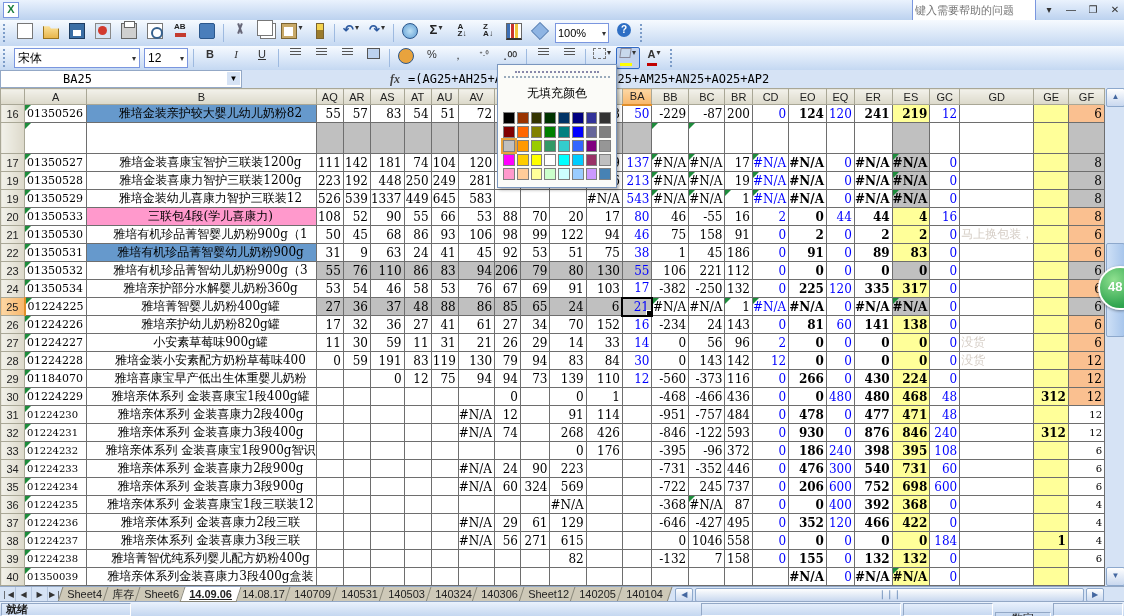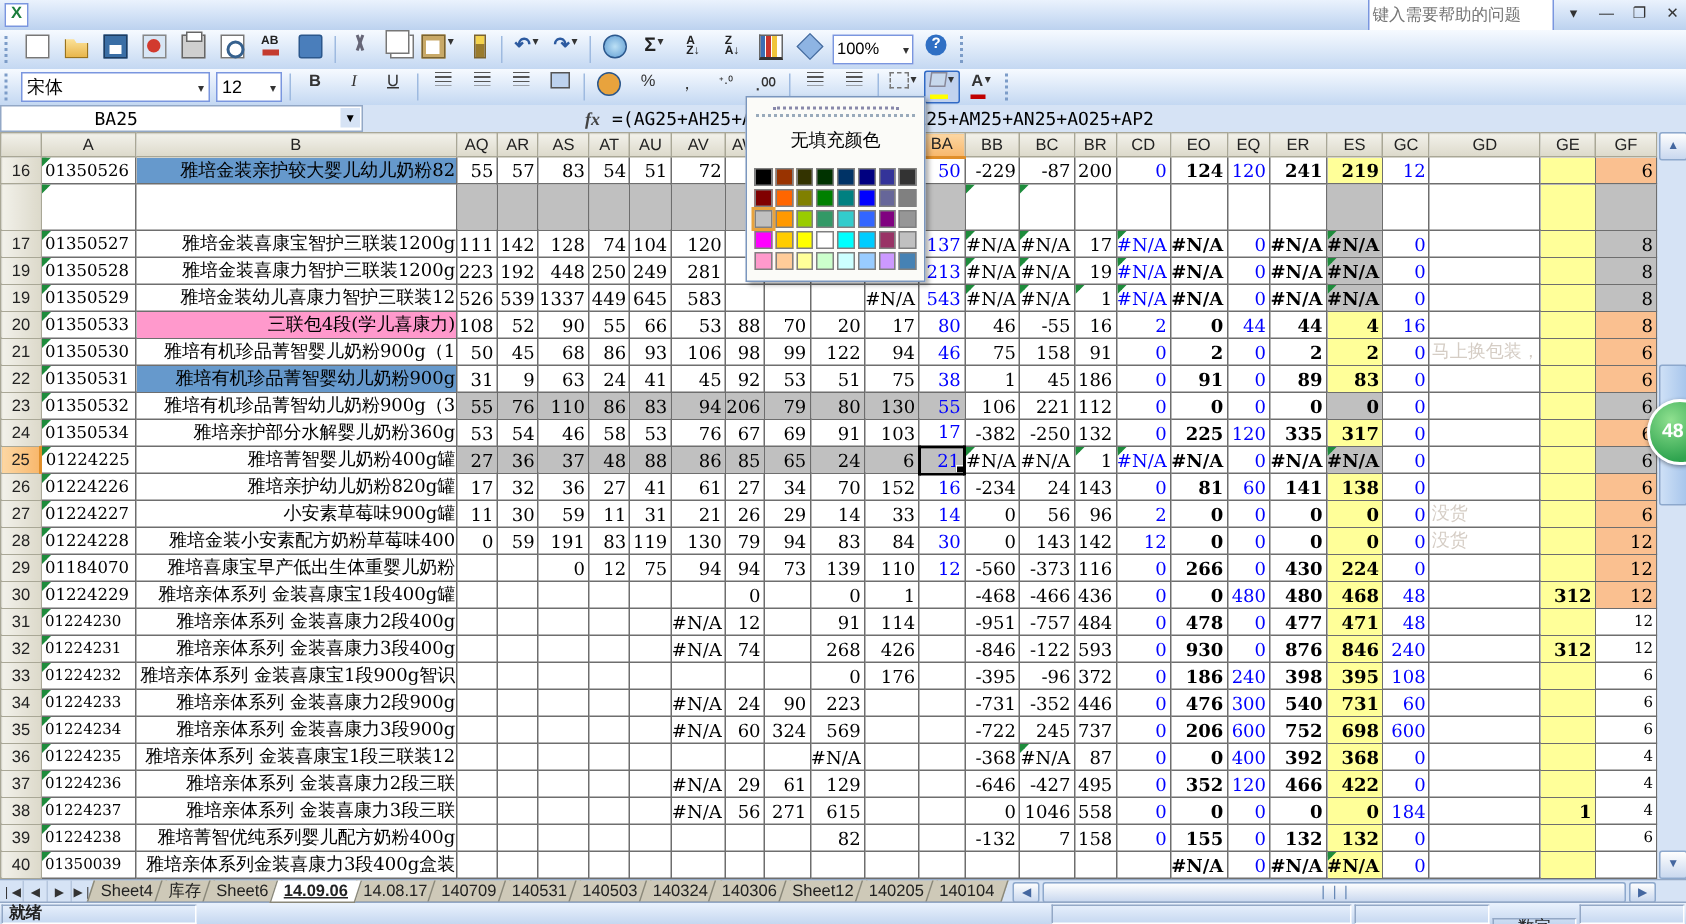--- a/index.html
+++ b/index.html
@@ -78,21 +78,21 @@
   table{border-collapse:collapse;table-layout:fixed;}
   th,td{overflow:hidden;white-space:nowrap;padding:0;box-sizing:border-box;}
   th{background:linear-gradient(#F2F1EA,#DCD9CA);border:1px solid #A9A796;font-weight:normal;
     font-size:11px;height:16px;color:#222;}
   th.sel{background:linear-gradient(#FCD7A4,#F8B76B);border-bottom:2px solid #E08F2B;}
   td{border:1px solid #6E6E6E;font-family:"DejaVu Serif","Liberation Serif",serif;font-size:12px;height:18px;color:#000;position:relative;}
   td.rh{background:linear-gradient(90deg,#F2F1EA,#DCD9CA);border:1px solid #A9A796;text-align:center;
     font-family:"Liberation Sans",sans-serif;font-size:11px;color:#222;}
   td.rh.sel{background:linear-gradient(90deg,#FCD7A4,#F8B76B);border-right:2px solid #E08F2B;}
   td.ca{text-align:left;padding-left:2px;font-size:11px;}
-  td.cb{text-align:right;padding-left:2px;}
+  td.cb{text-align:center;padding-left:18px;}
   td.cr{text-align:right;padding-right:2px;}
   td.cgd{text-align:left;padding-left:1px;color:#D5CDC5;font-size:12px;}
   td.blue{color:#0000FF;} td.bold{font-weight:bold;}
   td.bg-yellow{background:#FFFF99;} td.bg-orange{background:#FAC090;}
   td.bg-gray{background:#C0C0C0;} td.bg-blue{background:#6699CC;} td.bg-pink{background:#FF99CC;}
   td.small{font-size:10px;}
   td.tri:before{content:"";position:absolute;left:0;top:0;border:3px solid transparent;
     border-left-color:#1E8C3C;border-top-color:#1E8C3C;}
   td.selcell{border:2px solid #000;}
   td.selcell:after{content:"";position:absolute;right:-1px;bottom:-1px;width:4px;height:4px;background:#000;border:1px solid #fff;}
@@ -419,21 +419,21 @@
             <td class="cgd"></td>
             <td class="cr bold bg-yellow"></td>
             <td class="cr bg-gray"></td>
           </tr>
           <tr style="height:18px">
             <td class="rh">17</td>
             <td class="ca tri">01350527</td>
             <td class="cb">雅培金装喜康宝智护三联装1200g</td>
             <td class="cr">111</td>
             <td class="cr">142</td>
-            <td class="cr">128</td>
+            <td class="cr">181</td>
             <td class="cr">74</td>
             <td class="cr">104</td>
             <td class="cr">120</td>
             <td class="cr"></td>
             <td class="cr"></td>
             <td class="cr"></td>
             <td class="cr">9</td>
             <td class="cr blue">137</td>
             <td class="cr tri">#N/A</td>
             <td class="cr tri">#N/A</td>

